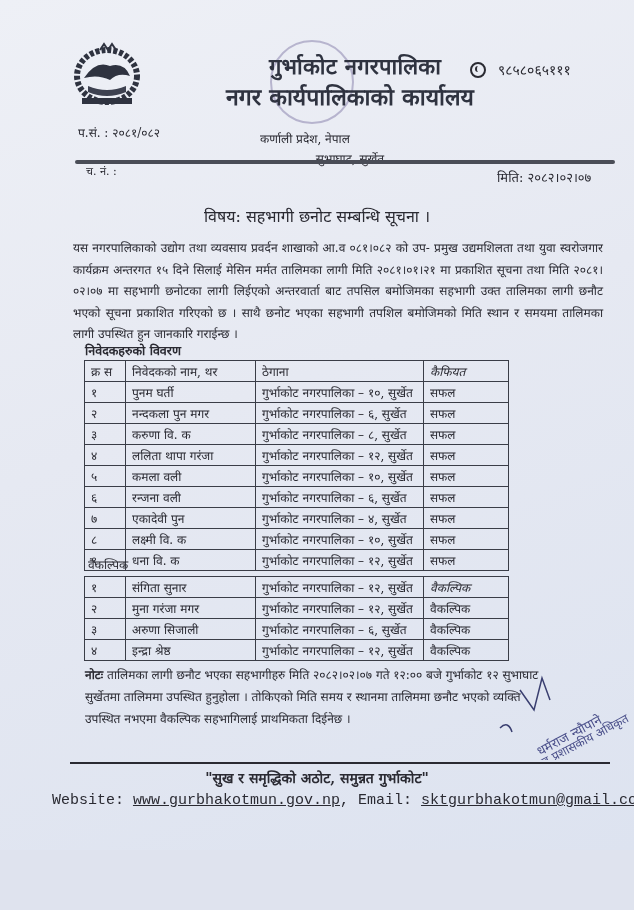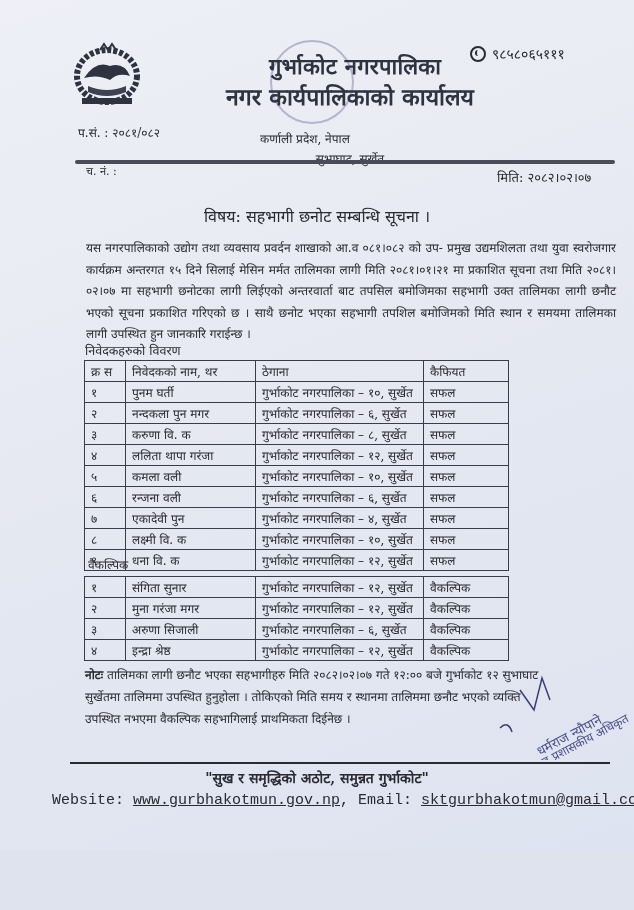--- a/index.html
+++ b/index.html
@@ -18,39 +18,39 @@
     .ref-no { position: absolute; left: 78px; top: 124px; font-size: 12px; }
     .ch-no { position: absolute; left: 86px; top: 145px; font-size: 11px; margin-top: 18px; }
     .title1 { position: absolute; left: 240px; top: 50px; width: 230px; text-align: center; font-size: 22px; font-weight: bold; color: #2f3340; letter-spacing: 0.2px; }
     .title2 { position: absolute; left: 200px; top: 80px; width: 300px; text-align: center; font-size: 23px; font-weight: bold; color: #2f3340; }
     .addr1 { position: absolute; left: 260px; top: 114px; width: 180px; text-align: center; font-size: 12px; margin-top: 36px; }
     .addr2 { position: absolute; left: 260px; top: 130px; width: 180px; text-align: left; font-size: 12px; }
     .stamp {
       position: absolute; left: 270px; top: 40px; width: 80px; height: 80px;
       border: 2px solid rgba(120,110,160,0.45); border-radius: 50%;
     }
-    .phone { position: absolute; left: 470px; top: 44px; font-size: 14px; display: flex; align-items: center; gap: 6px; }
+    .phone { position: absolute; left: 470px; top: 60px; font-size: 14px; display: flex; align-items: center; gap: 12px; }
     .phone-icon {
       width: 12px; height: 12px; border: 2px solid #2a2a32; border-radius: 50%;
       display: inline-block; position: relative;
     }
     .phone-icon::after { content: ""; position: absolute; left: 3px; top: 2px; width: 4px; height: 6px; border-left: 2px solid #2a2a32; border-radius: 3px; }
     .header-rule { position: absolute; left: 75px; top: 160px; width: 540px; height: 4px; background: #4a4d57; border-radius: 2px; }
     .date { position: absolute; left: 497px; top: 168px; font-size: 13px; }
     .subject { position: absolute; left: 0; width: 634px; top: 205px; text-align: center; font-size: 16px; }
     .body-text {
-      position: absolute; left: 86px; top: 238px; width: 530px;
+      position: absolute; left: 73px; top: 238px; width: 530px;
       font-size: 12px; line-height: 21.5px; text-align: justify;
     }
-    .table-title { position: absolute; left: 85px; top: 342px; font-size: 12.5px; font-weight: normal; }
+    .table-title { position: absolute; left: 85px; top: 342px; font-size: 12.5px; font-weight: bold; }
     table { border-collapse: collapse; font-size: 12px; position: absolute; }
     td { border: 1px solid #3a3d47; padding: 0 6px; height: 20px; white-space: nowrap; }
     .t-main { left: 84px; top: 360px; }
     .t-alt { left: 84px; top: 576px; }
-    .c1 { width: 28px; } .c2 { width: 117px; } .c3 { width: 155px; } .c4 { width: 72px; }
+    .c1 { width: 28px; } .c2 { width: 117px; } .c3 { width: 155px; } .c4 { width: 72px; font-style: italic; }
     .alt-label { position: absolute; left: 88px; top: 556px; font-size: 12px; }
     .note { position: absolute; left: 85px; top: 664px; width: 470px; font-size: 12px; line-height: 22px; }
     .note b { font-weight: bold; }
     .signature { position: absolute; left: 490px; top: 660px; width: 140px; height: 100px; }
     .footer-rule { position: absolute; left: 70px; top: 762px; width: 540px; height: 2px; background: #2a2a32; }
     .slogan { position: absolute; left: 0; width: 634px; top: 768px; text-align: center; font-size: 14px; font-weight: bold; }
     .contact { position: absolute; left: 0; width: 634px; top: 792px; text-align: center; font-size: 15px; font-family: Liberation Mono, monospace; padding-left: 32px; }
     .contact a { color: #2a2a32; text-decoration: underline; }
   </style>
 </head>

